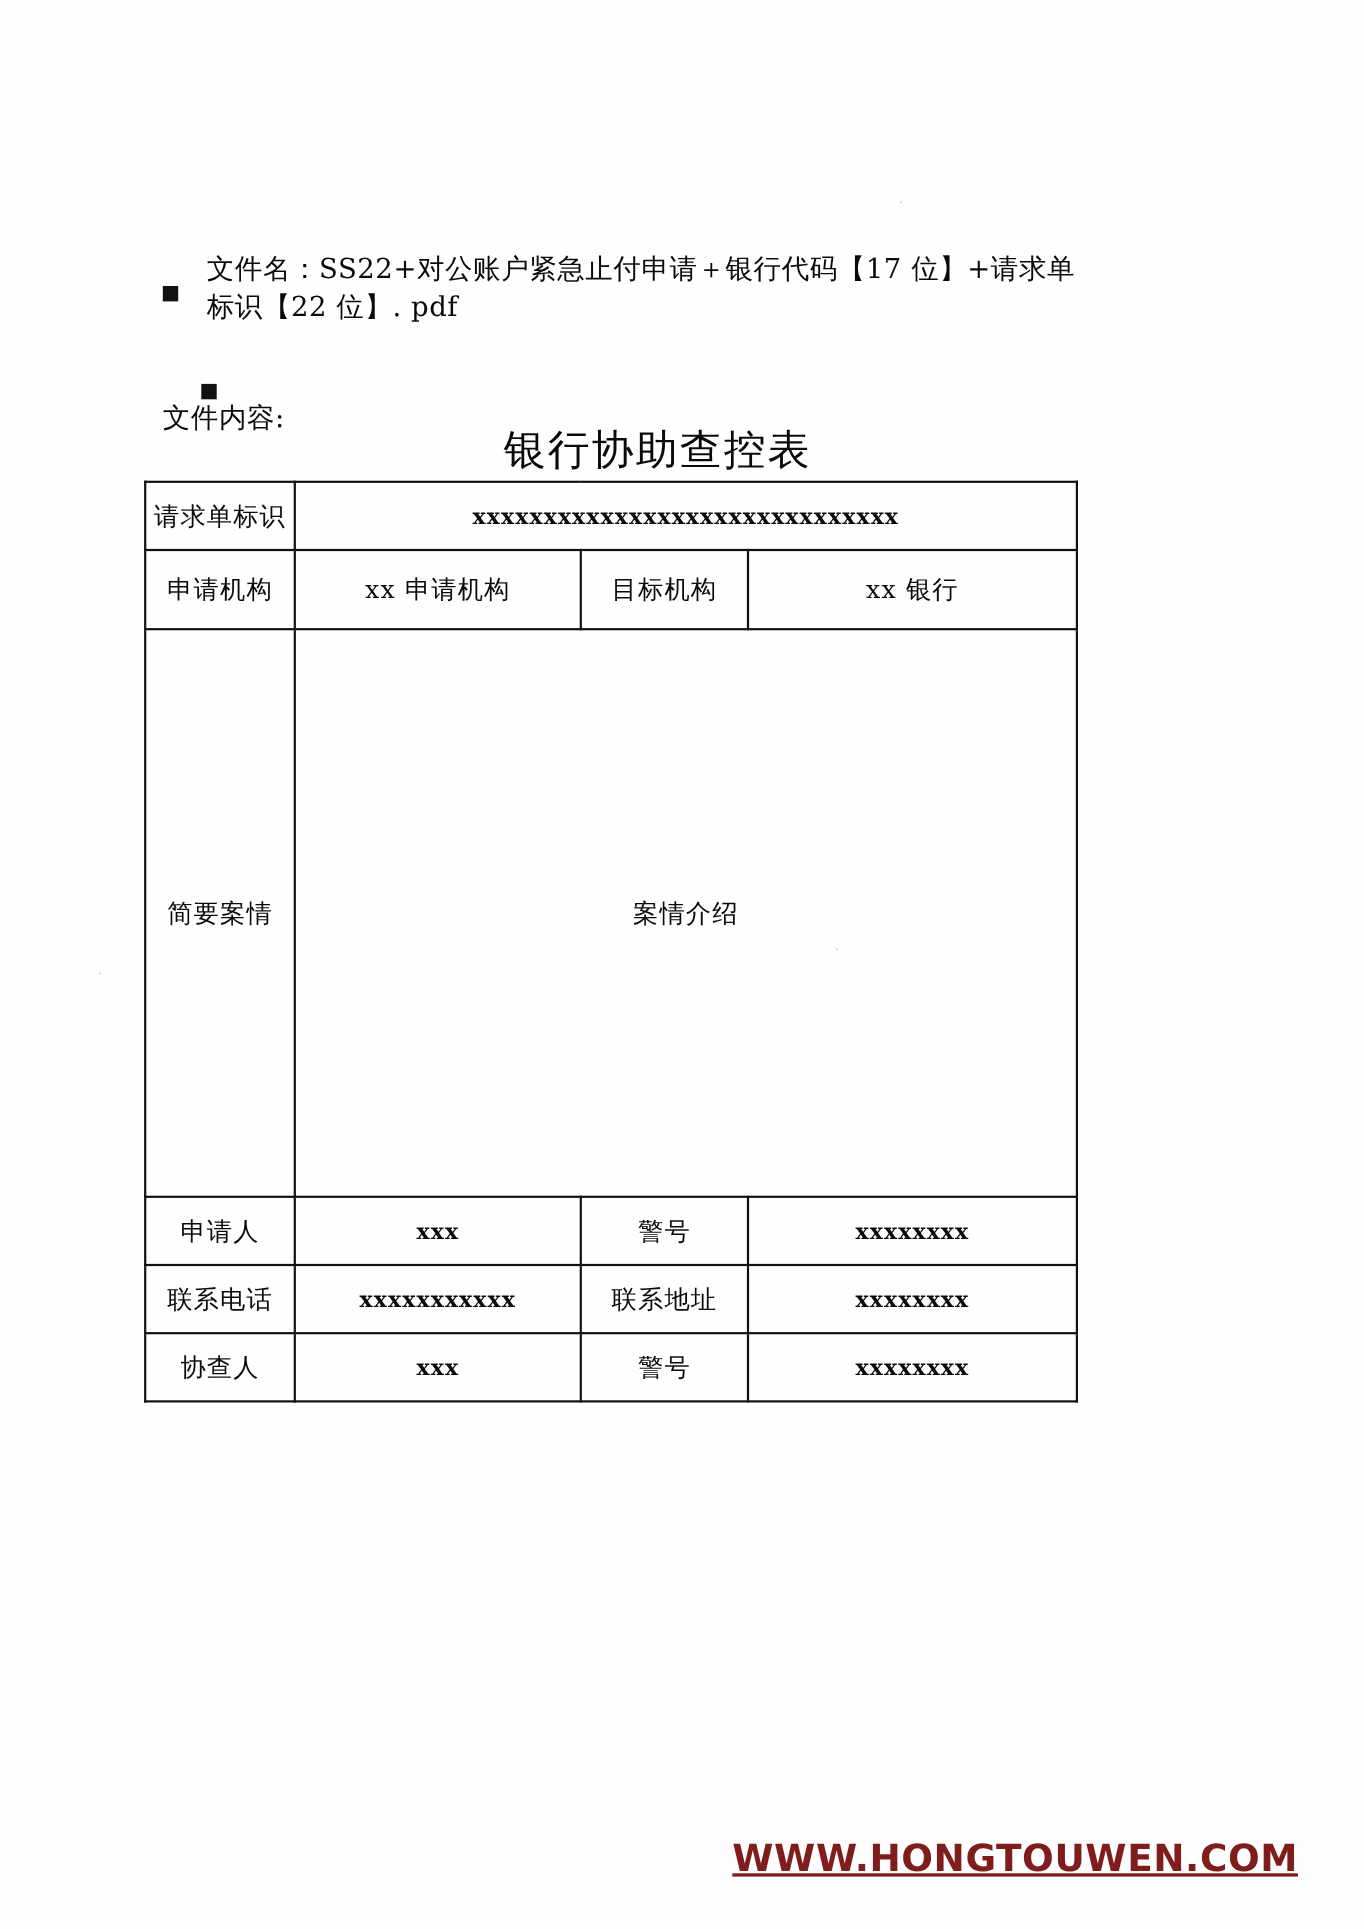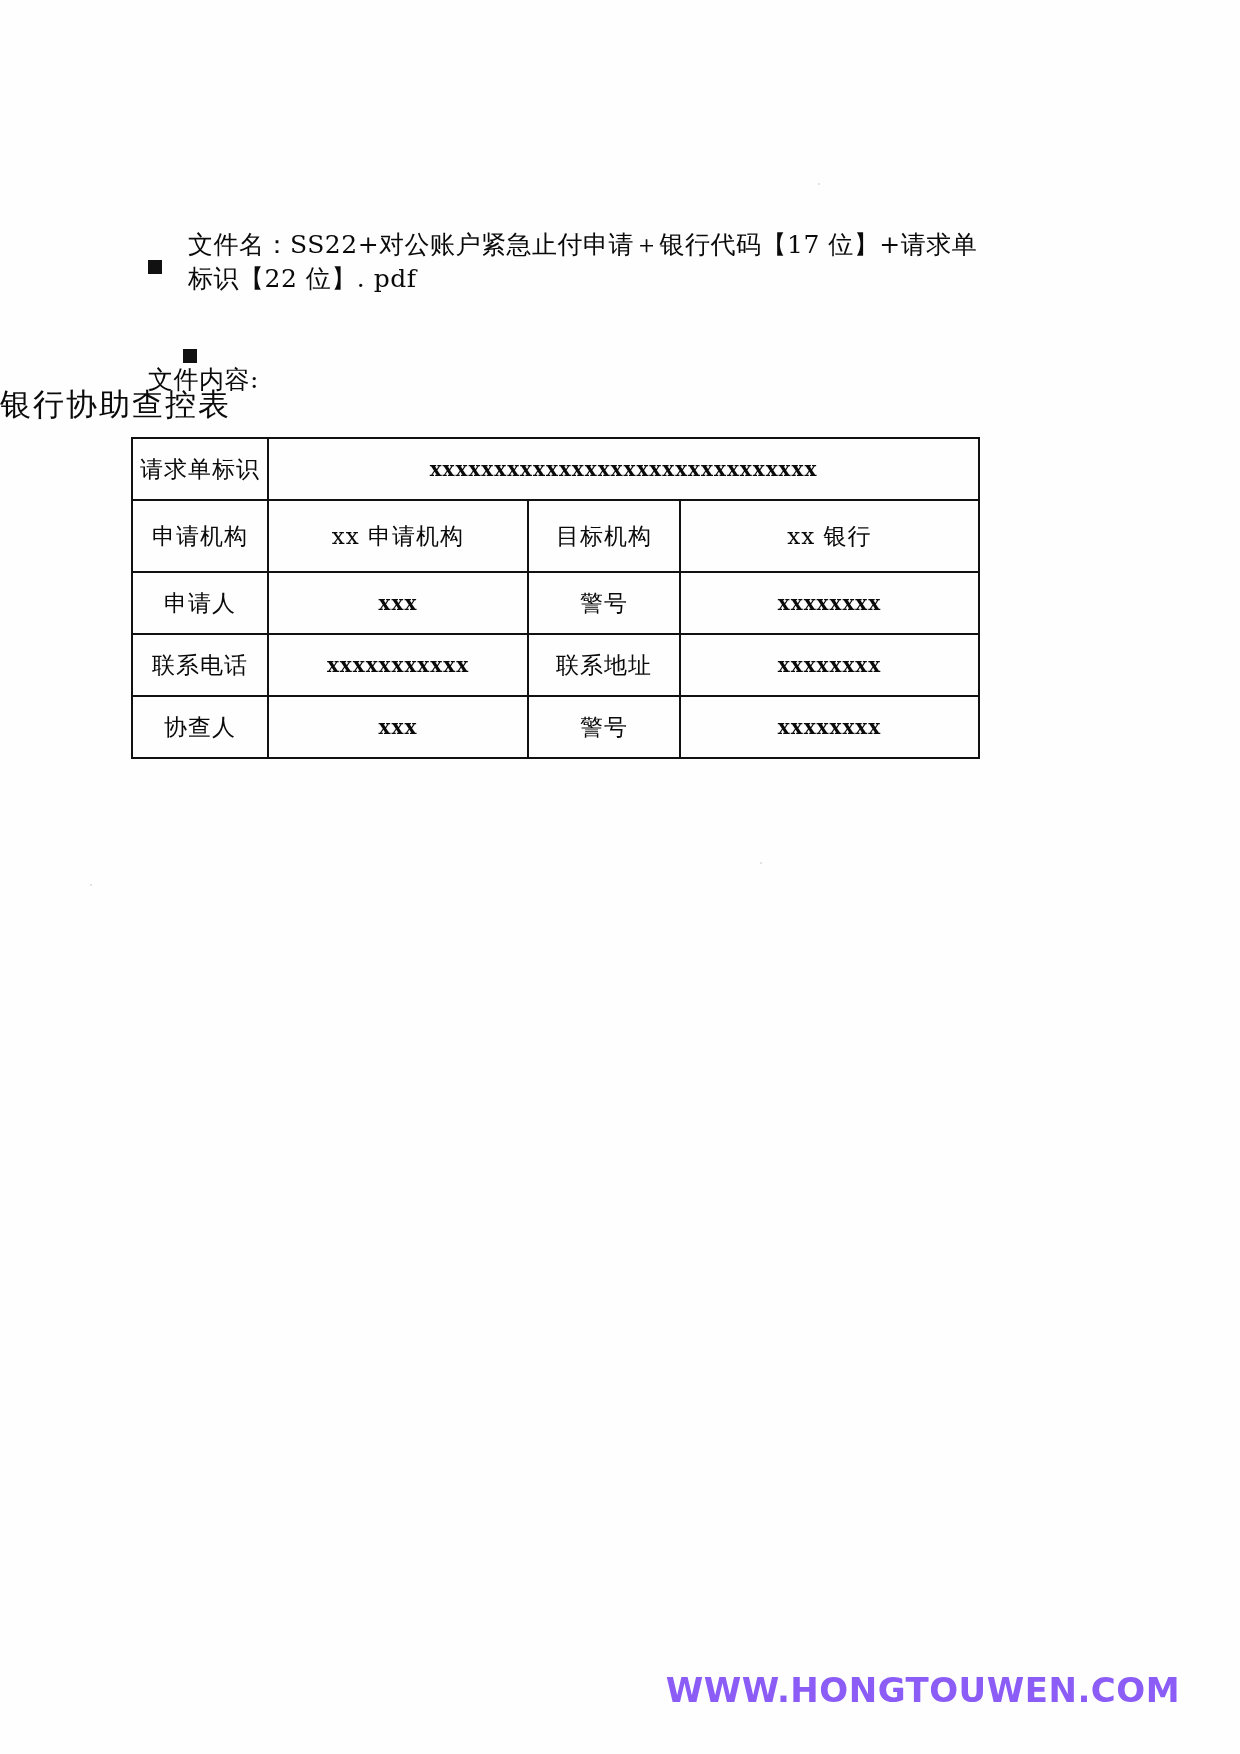--- a/index.html
+++ b/index.html
@@ -61,22 +61,22 @@
     left: 148px;
     top: 338px;
     flex-direction: column;
   }
   
   .table-title {
     position: absolute;
     left: 0;
     top: 384px;
     width: 1196px;
-    text-align: left;
-    font-size: 31px;
+    text-align: center;
+    font-size: 38px;
     letter-spacing: 2px;
     font-family: "DejaVu Serif", "Liberation Serif", serif;
   }
   
   table.form {
     position: absolute;
     left: 131px;
     top: 437px;
     width: 847px;
     border-collapse: collapse;
@@ -168,20 +168,24 @@
       </tr>
 
 
       <tr class="r-org">
         <td class="label">申请机构</td>
         <td class="value">xx 申请机构</td>
         <td class="label">目标机构</td>
         <td class="value">xx 银行</td>
       </tr>
 
+      <tr class="r-case">
+        <td class="label">简要案情</td>
+        <td class="value" colspan="3">案情介绍</td>
+      </tr>
 
       <tr class="r-foot">
         <td class="label">申请人</td>
         <td class="xcode">xxx</td>
         <td class="label">警号</td>
         <td class="xcode">xxxxxxxx</td>
       </tr>
 
       <tr class="r-foot">
         <td class="label">联系电话</td>
@@ -196,15 +200,15 @@
         <td class="label">警号</td>
         <td class="xcode">xxxxxxxx</td>
       </tr>
     </tbody>
   </table>
 
   <div class="speck" style="left:818px; top:183px;"></div>
   <div class="speck" style="left:90px; top:884px;"></div>
   <div class="speck" style="left:760px; top:862px;"></div>
 
-  <div class="footer-url" style="color: #8b5cf6;">WWW.HONGTOUWEN.COM</div>
+  <div class="footer-url" style="color: #7f1d1d; text-decoration: underline;">WWW.HONGTOUWEN.COM</div>
 
 </div>
 
 </body></html>

